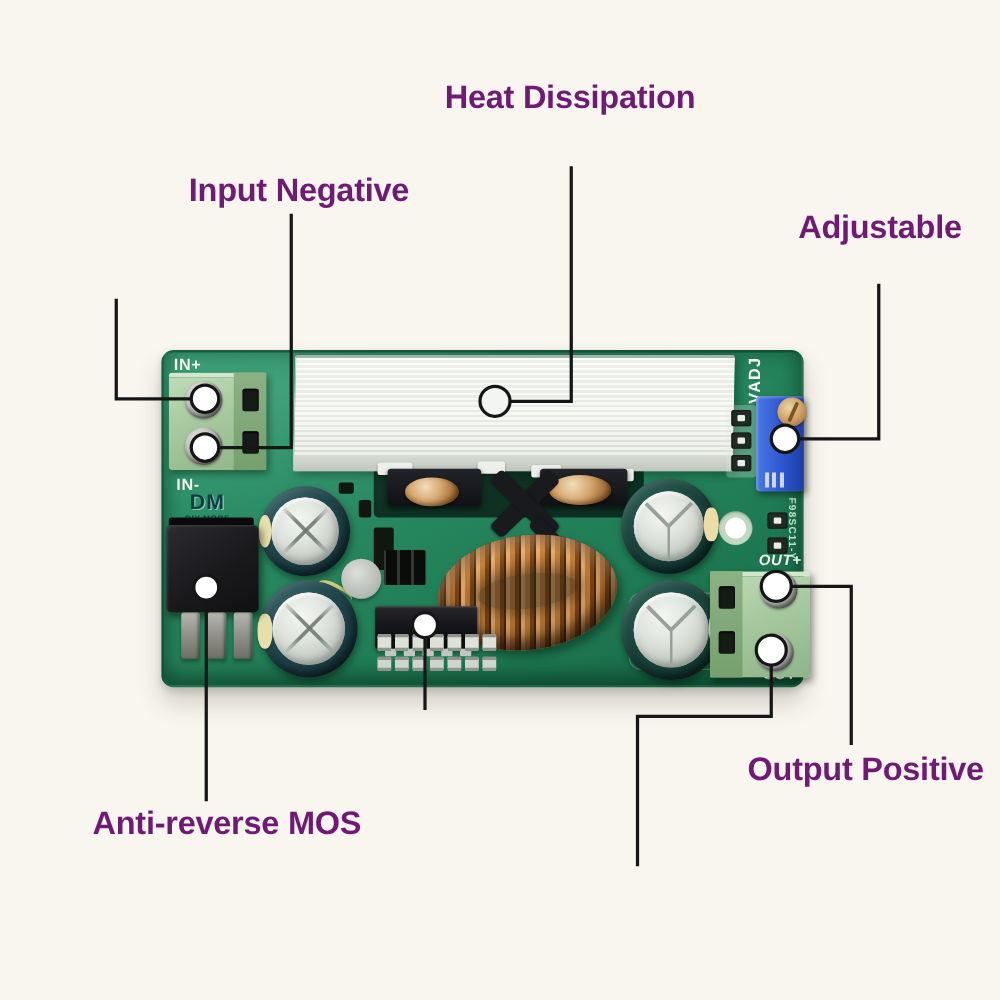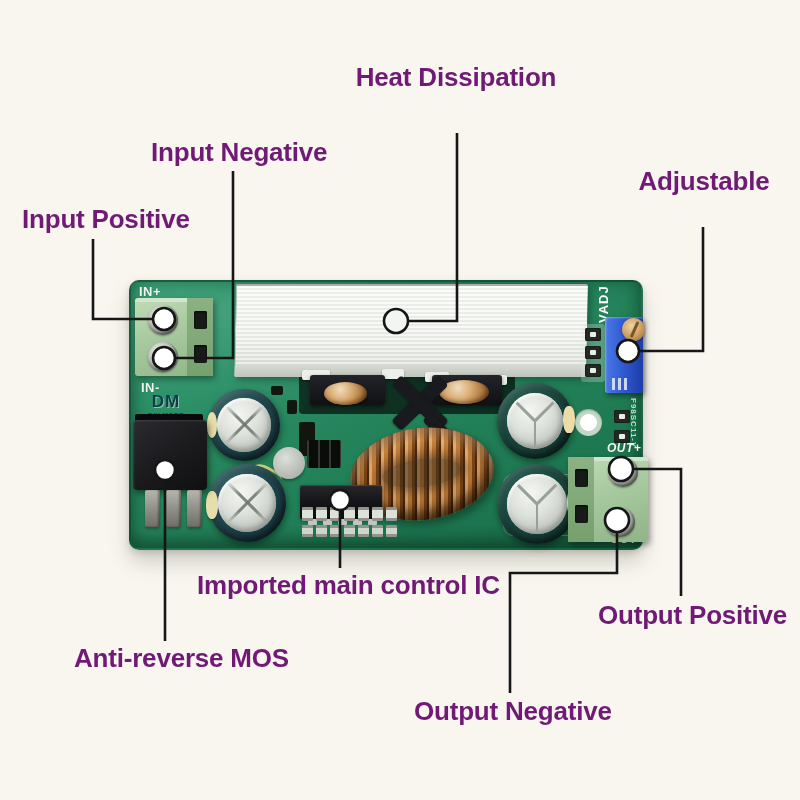--- a/index.html
+++ b/index.html
@@ -332,22 +332,19 @@
       <circle cx="340" cy="500" r="10" fill="#ffffff"></circle>
       <circle cx="621" cy="469" r="12" fill="#ffffff"></circle>
       <circle cx="617" cy="520" r="12" fill="#ffffff"></circle>
     </g>
   </svg>
 
   <div class="lbl center" style="left:306px;top:62px;width:300px;">
     <span>Heat Dissipation</span><br>
   </div>
   <div class="lbl" style="left:151px;top:137px;">Input Negative</div>
-  <div class="lbl" style="left:22px;top:204px;">Input Positive</div>
   <div class="lbl center" style="left:604px;top:166px;width:200px;">
     <span>Adjustable</span><br>
   </div>
-  <div class="lbl" style="left:197px;top:570px;">Imported main control IC</div>
   <div class="lbl" style="left:598px;top:600px;">Output Positive</div>
   <div class="lbl" style="left:74px;top:643px;">Anti-reverse MOS</div>
-  <div class="lbl" style="left:414px;top:696px;">Output Negative</div>
 
 </div>
 
 </body></html>

